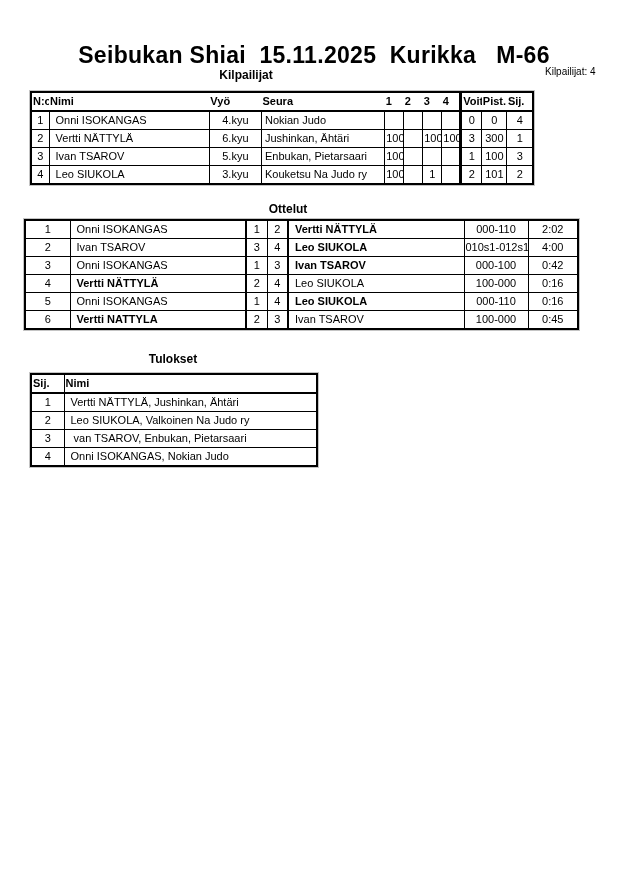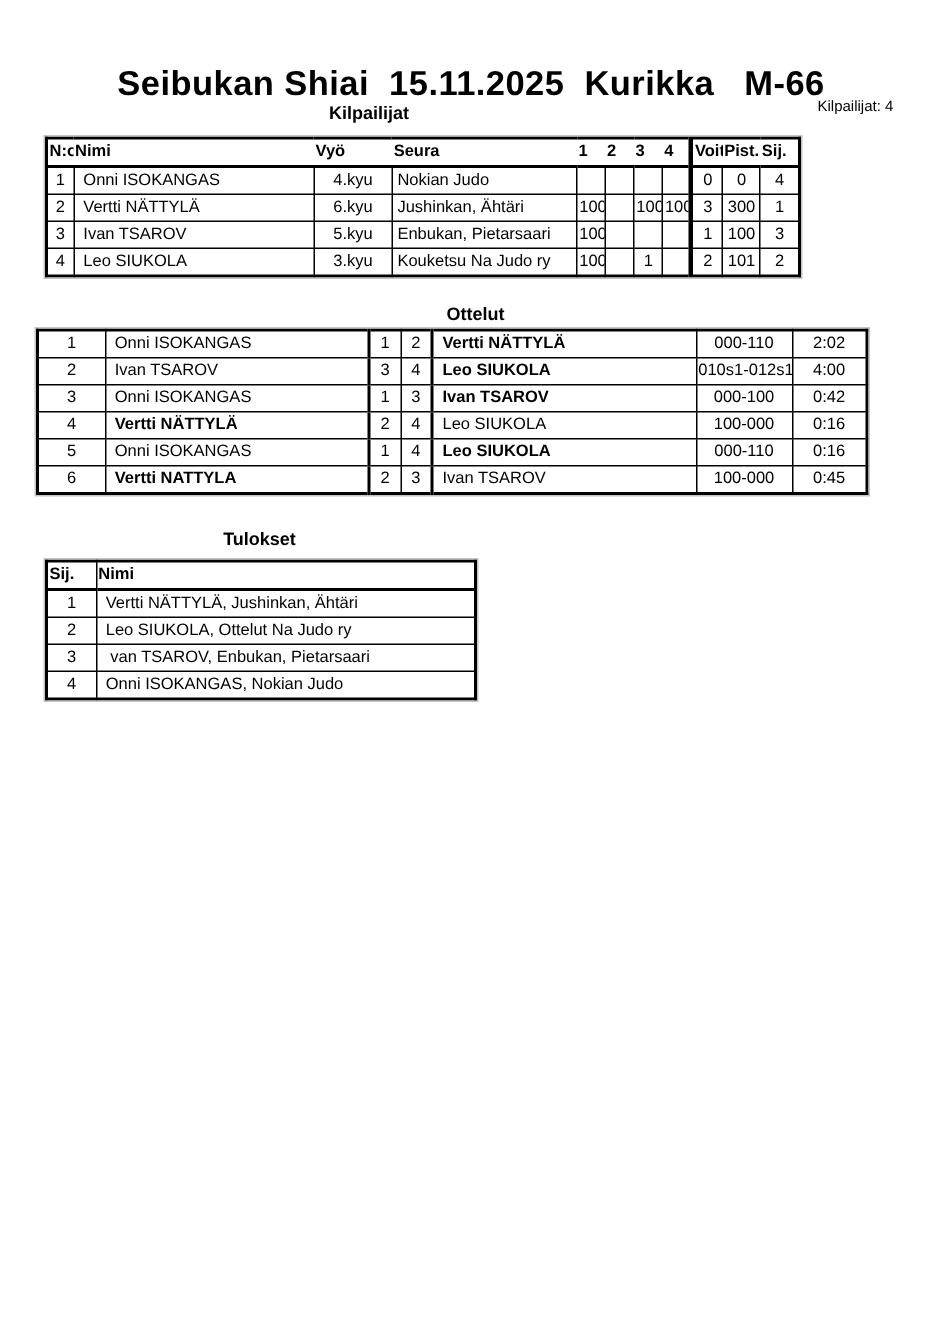--- a/index.html
+++ b/index.html
@@ -10,21 +10,21 @@
   }
   .page-title{
     position:absolute;top:42px;left:0;width:628px;text-align:center;
     font-weight:bold;font-size:23px;white-space:pre;letter-spacing:0.3px;
   }
   .caption{
     position:absolute;width:150px;text-align:center;
     font-weight:bold;font-size:12px;
   }
   #cap-competitors{top:68px;left:171px;}
-  #cap-matches{top:202px;left:242px;}
+  #cap-matches{top:202px;left:213px;}
   #cap-results{top:352px;left:98px;}
   #competitors-count{
     position:absolute;top:66px;left:545px;font-size:10px;
   }
   table{
     position:absolute;border-collapse:collapse;table-layout:fixed;
     background:#fff;font-size:11px;border:2px solid #000;
     outline:1px solid #c4c4c4;
   }
   #t-competitors{left:30px;top:91px;width:504px;}
@@ -218,21 +218,21 @@
       <tr>
     <th class="br">Sij.</th>
     <th class="bl">Nimi</th>
   </tr>
   <tr>
     <td class="c">1</td>
     <td class="nm">Vertti NÄTTYLÄ, Jushinkan, Ähtäri</td>
   </tr>
   <tr>
     <td class="c">2</td>
-    <td class="nm">Leo SIUKOLA, Ottelut Na Judo ry</td>
+    <td class="nm">Leo SIUKOLA, Valkoinen Na Judo ry</td>
   </tr>
   <tr>
     <td class="c">3</td>
     <td class="nm"> van TSAROV, Enbukan, Pietarsaari</td>
   </tr>
   <tr>
     <td class="c">4</td>
     <td class="nm">Onni ISOKANGAS, Nokian Judo</td>
   </tr>
 </tbody>

